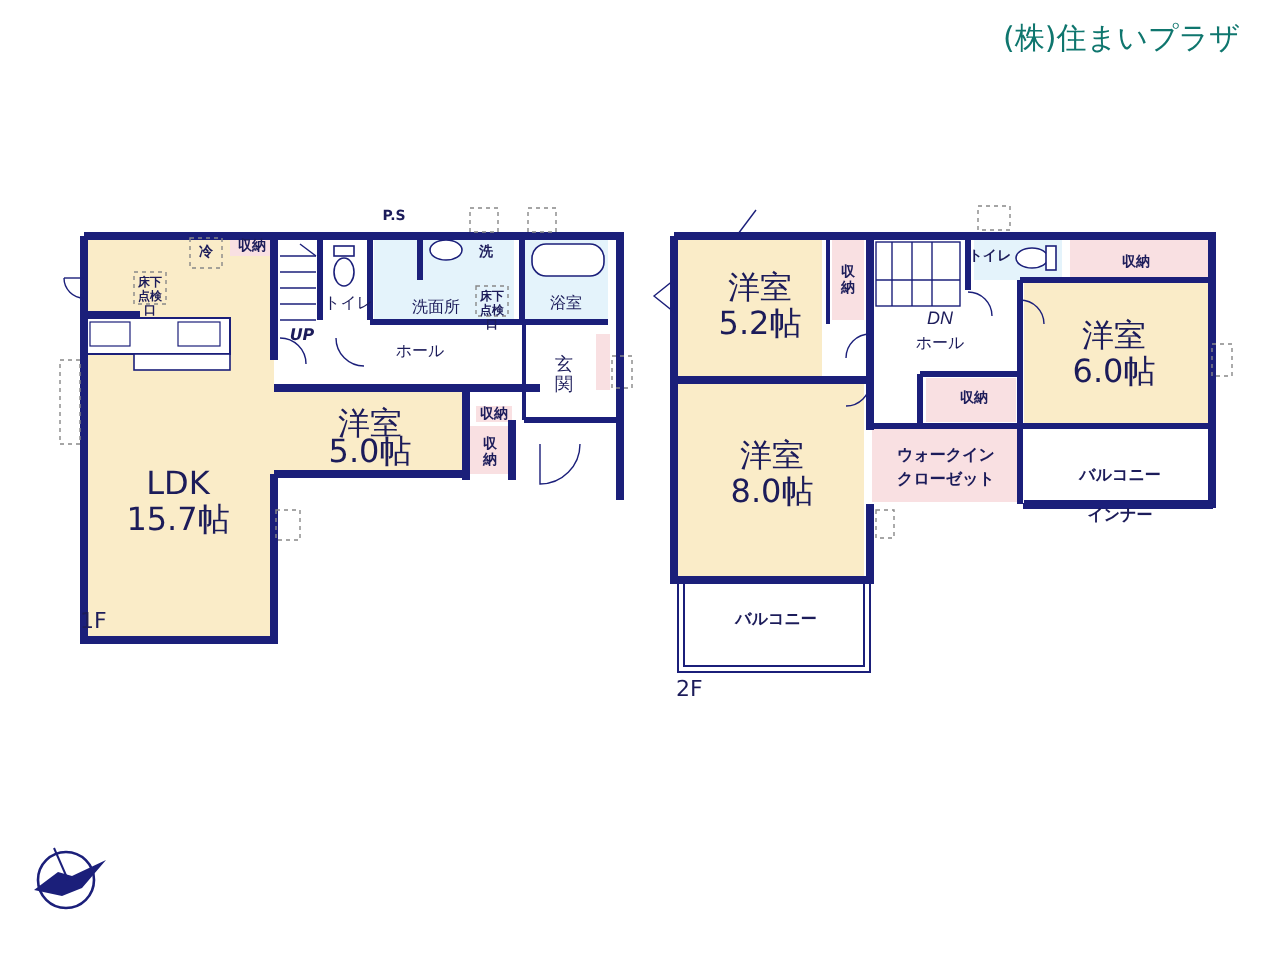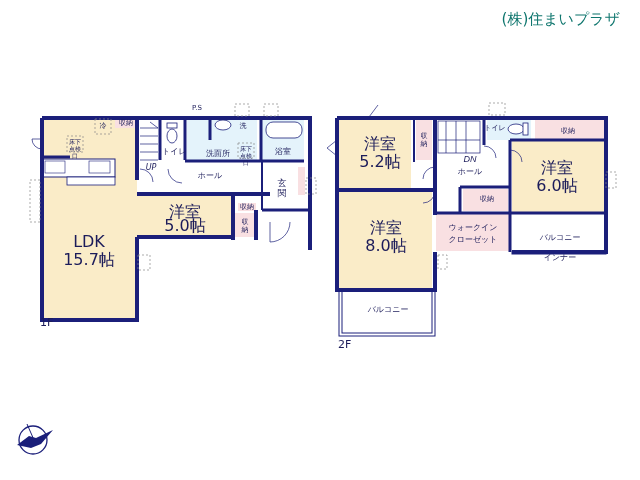--- a/index.html
+++ b/index.html
@@ -1,21 +1,21 @@
 <!DOCTYPE html>
 <html><head>
 <meta charset="utf-8">
 <style>
   html,body{margin:0;padding:0;background:#ffffff;}
   body{width:640px;height:480px;position:relative;overflow:hidden;font-family:"DejaVu Sans",sans-serif;}
   .wm{position:absolute;right:20px;top:10px;font-size:15px;color:#0f766e;letter-spacing:0px;}
   .lbl{position:absolute;color:#1c1c5a;text-align:center;white-space:nowrap;}
   .big{font-size:16px;line-height:20px;}
   .sm{font-size:9px;line-height:11px;}
-  .xs{font-size:6px;line-height:7px;}
+  .xs{font-size:6px;line-height:7px;font-weight:bold;}
   .floorlbl{position:absolute;font-size:11px;color:#1c1c5a;}
   svg{position:absolute;left:0;top:0;}
 </style>
 </head>
 <body>
 
 <div class="wm">(株)住まいプラザ</div>
 
 <svg width="640" height="480">
 
@@ -162,21 +162,21 @@
 <div class="lbl sm" style="left:276px;top:178px;width:12px;white-space:normal;font-size:9px;line-height:10px;">玄関</div>
 <div class="lbl xs" style="left:115px;top:120px;width:22px;font-size:7px;">収納</div>
 <div class="lbl xs" style="left:237px;top:204px;width:20px;font-size:7px;">収納</div>
 <div class="lbl xs" style="left:241px;top:218px;width:8px;white-space:normal;font-size:7px;line-height:8px;">収納</div>
 <div class="lbl xs" style="left:97px;top:123px;width:12px;font-size:7px;">冷</div>
 <div class="lbl xs" style="left:68px;top:138px;width:14px;white-space:normal;">床下点検口</div>
 <div class="lbl xs" style="left:239px;top:145px;width:14px;white-space:normal;">床下点検口</div>
 <div class="lbl xs" style="left:237px;top:123px;width:12px;font-size:7px;">洗</div>
 <div class="lbl xs" style="left:189px;top:105px;width:16px;font-size:7px;">P.S</div>
 <div class="lbl xs" style="left:143px;top:164px;width:16px;font-size:8px;font-style:italic;">UP</div>
-<div class="floorlbl" style="left:40px;top:316px;">1F</div>
+<div class="floorlbl" style="left:40px;top:304px;">1F</div>
 
 <div class="lbl big" style="left:360px;top:134px;width:40px;">洋室</div>
 <div class="lbl big" style="left:355px;top:152px;width:50px;">5.2帖</div>
 <div class="lbl big" style="left:366px;top:218px;width:40px;">洋室</div>
 <div class="lbl big" style="left:361px;top:236px;width:50px;">8.0帖</div>
 <div class="lbl big" style="left:537px;top:158px;width:40px;">洋室</div>
 <div class="lbl big" style="left:532px;top:176px;width:50px;">6.0帖</div>
 <div class="lbl xs" style="left:484px;top:125px;width:22px;font-size:7px;">トイレ</div>
 <div class="lbl sm" style="left:455px;top:166px;width:30px;font-size:8px;">ホール</div>
 <div class="lbl sm" style="left:460px;top:154px;width:20px;font-size:9px;font-style:italic;font-family:Liberation Sans, sans-serif;">DN</div>

